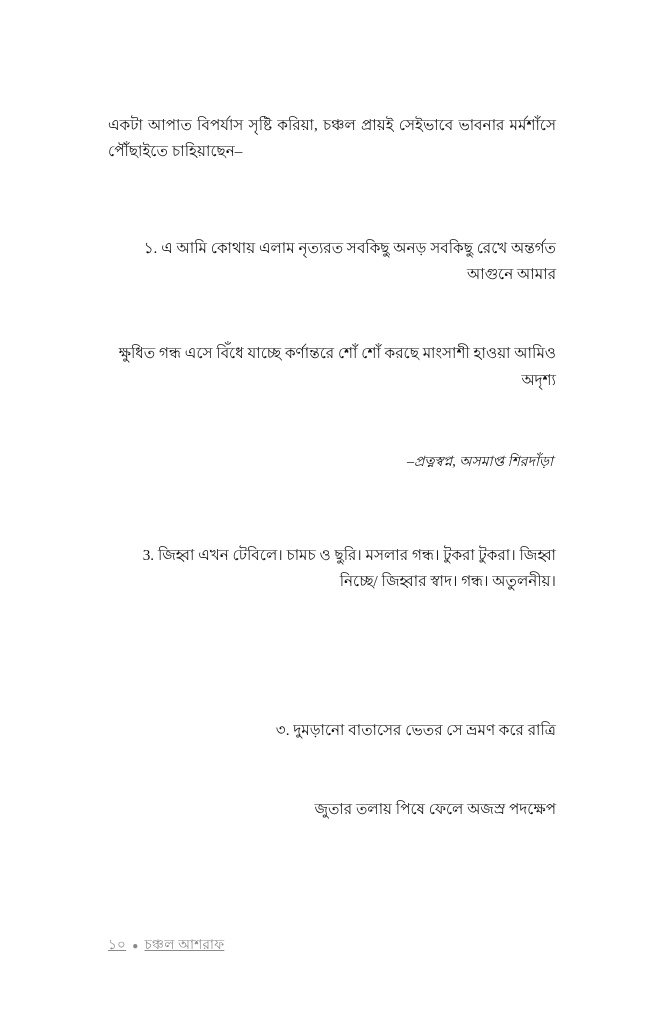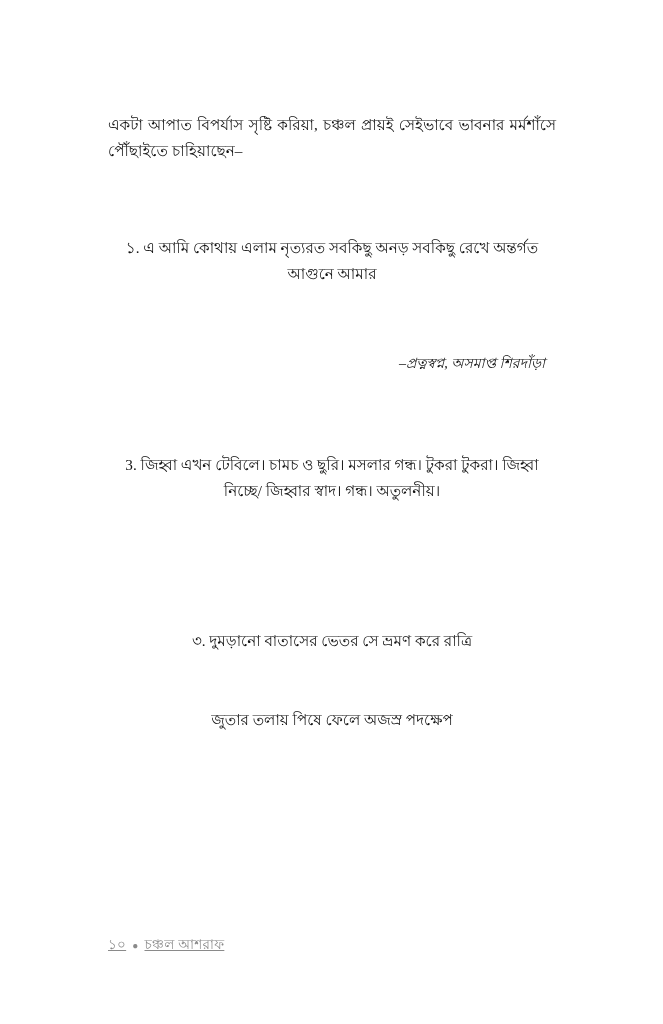--- a/index.html
+++ b/index.html
@@ -33,34 +33,34 @@
     color: #111111;
     text-align: justify;
     text-justify: inter-word;
     margin: 0;
     word-spacing: 0.5px;
   }
   .verse {
     font-size: 15.2px;
     line-height: 26.4px;
     color: #111111;
-    text-align: center;
+    text-align: right;
     margin: 0;
     white-space: pre-wrap;
   }
   .verse-line {
     display: block;
   }
   .attrib {
     font-size: 14px;
     line-height: 26px;
     color: #111111;
     text-align: right;
     font-style: italic;
-    margin: 11px;
+    margin: 3px;
   }
   
   .gap-sm { height: 11px; }
   .gap-md { height: 17px; }
 
   
   .footer {
     position: absolute;
     left: 108px;
     bottom: 56px;
@@ -84,20 +84,21 @@
 <div class="page">
 
   <div class="text-column">
 
     <p class="para">একটা আপাত বিপর্যাস সৃষ্টি করিয়া, চঞ্চল প্রায়ই সেইভাবে ভাবনার মর্মশাঁসে পৌঁছাইতে চাহিয়াছেন–</p>
 
     <div class="gap-md"></div>
 
     <div class="verse">
       <span class="verse-line">১. এ আমি কোথায় এলাম নৃত্যরত সবকিছু অনড় সবকিছু রেখে অন্তর্গত আগুনে আমার</span>
+      <span class="verse-line">ক্ষুধিত গন্ধ এসে বিঁধে যাচ্ছে কর্ণান্তরে শোঁ শোঁ করছে মাংসাশী হাওয়া আমিও অদৃশ্য</span>
     </div>
     <p class="attrib">–প্রত্নস্বপ্ন, অসমাপ্ত শিরদাঁড়া</p>
 
     <div class="gap-sm"></div>
 
     <div class="verse">
       <span class="verse-line">3. জিহ্বা এখন টেবিলে। চামচ ও ছুরি। মসলার গন্ধ। টুকরা টুকরা। জিহ্বা নিচ্ছে/ জিহ্বার স্বাদ। গন্ধ। অতুলনীয়।</span>
     </div>
 
     <div class="gap-md"></div>

